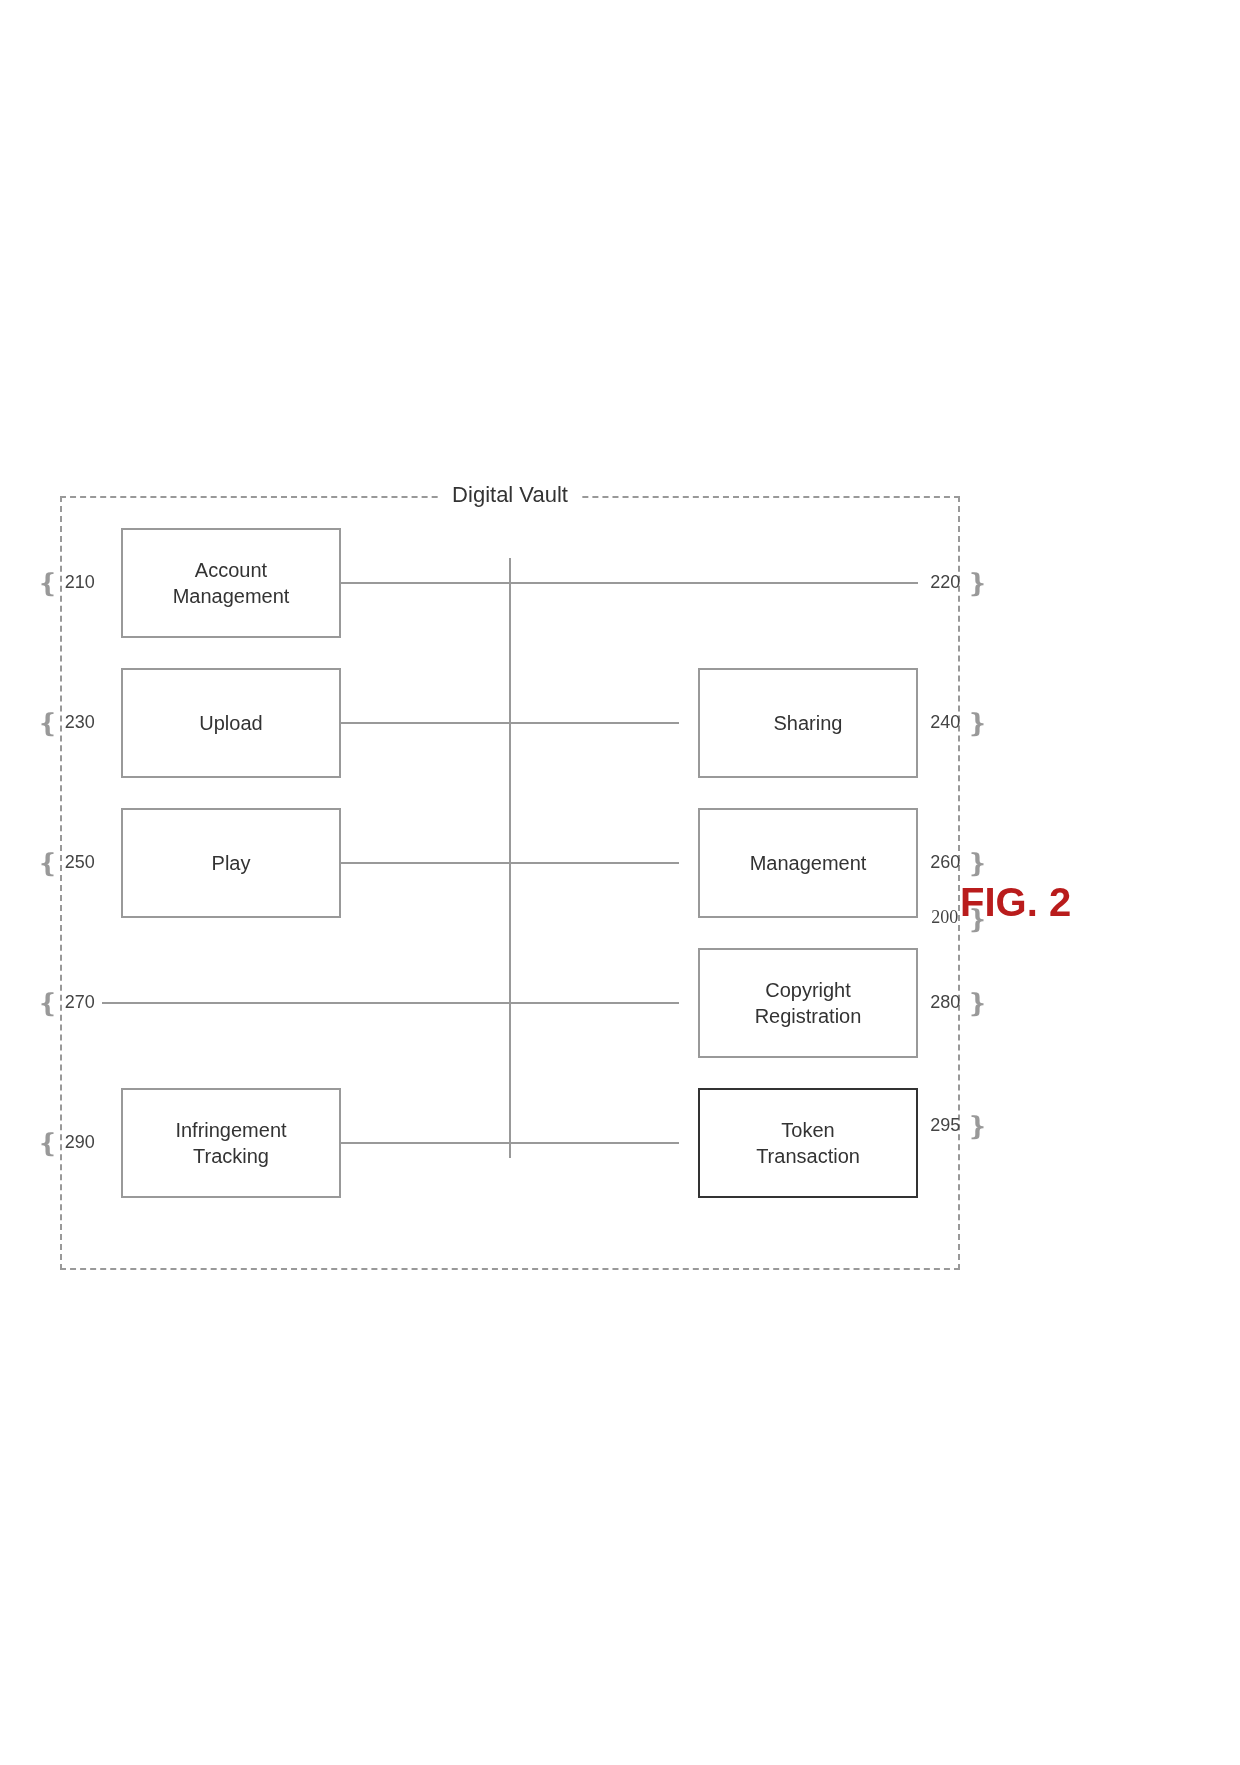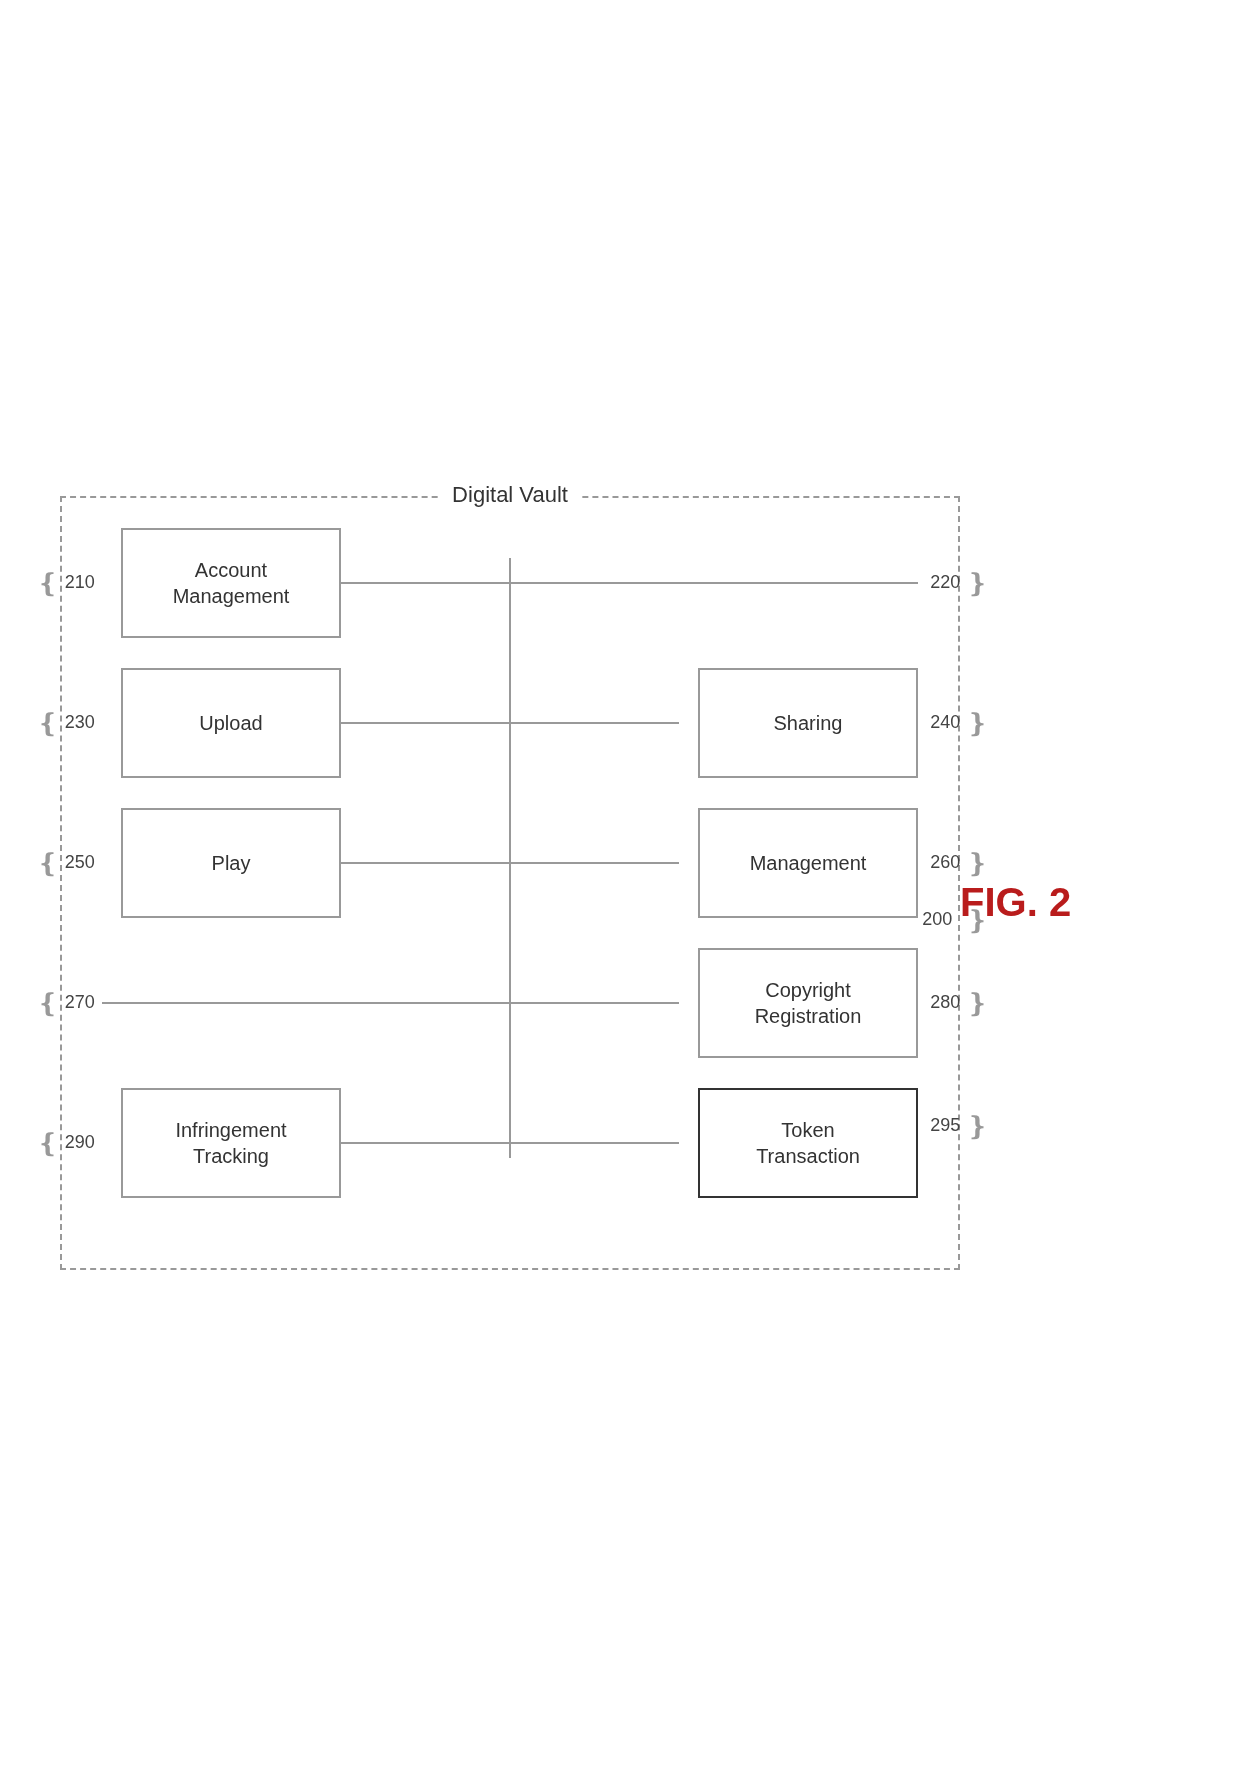--- a/index.html
+++ b/index.html
@@ -147,22 +147,23 @@
       gap: 4px;
     }
 
     .ref-number-right-200 {
       position: absolute;
       right: -70px;
       bottom: -15px;
       font-size: 18px;
       color: #444;
       display: flex;
-      align-items: center;
-      gap: 12px;
+      align-items: flex-start;
+      gap: 6px;
+      font-family: Liberation Serif, serif;
     }
 
     .bracket-left {
       display: inline-block;
       color: #999;
       font-size: 26px;
       line-height: 1;
       margin-right: 2px;
     }
 

